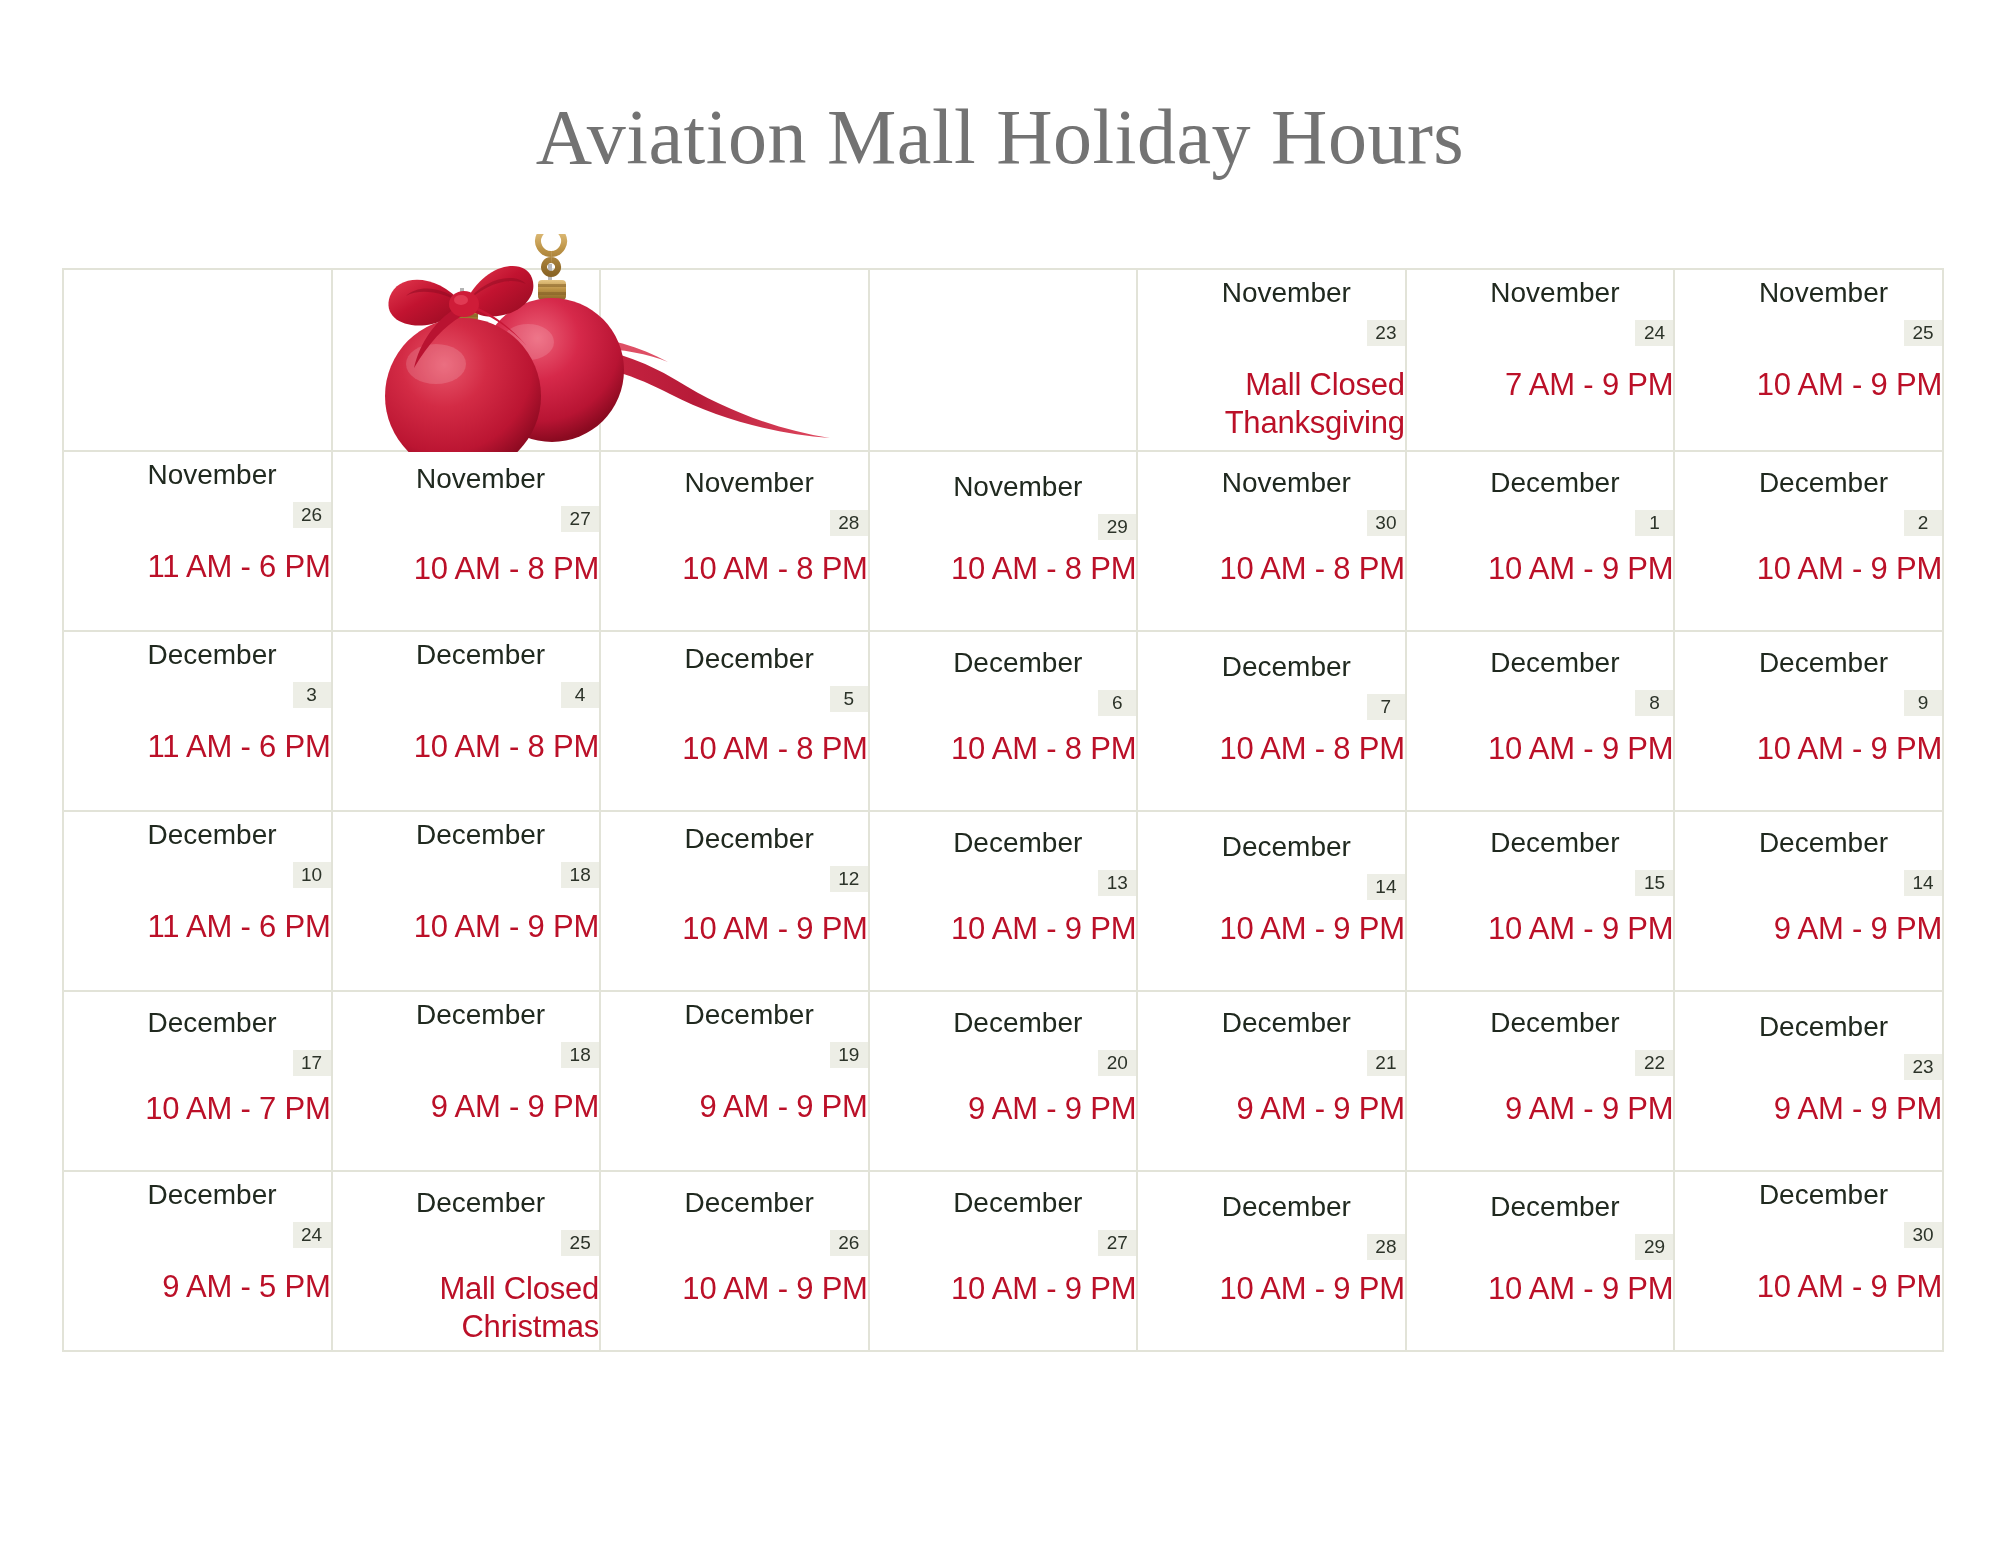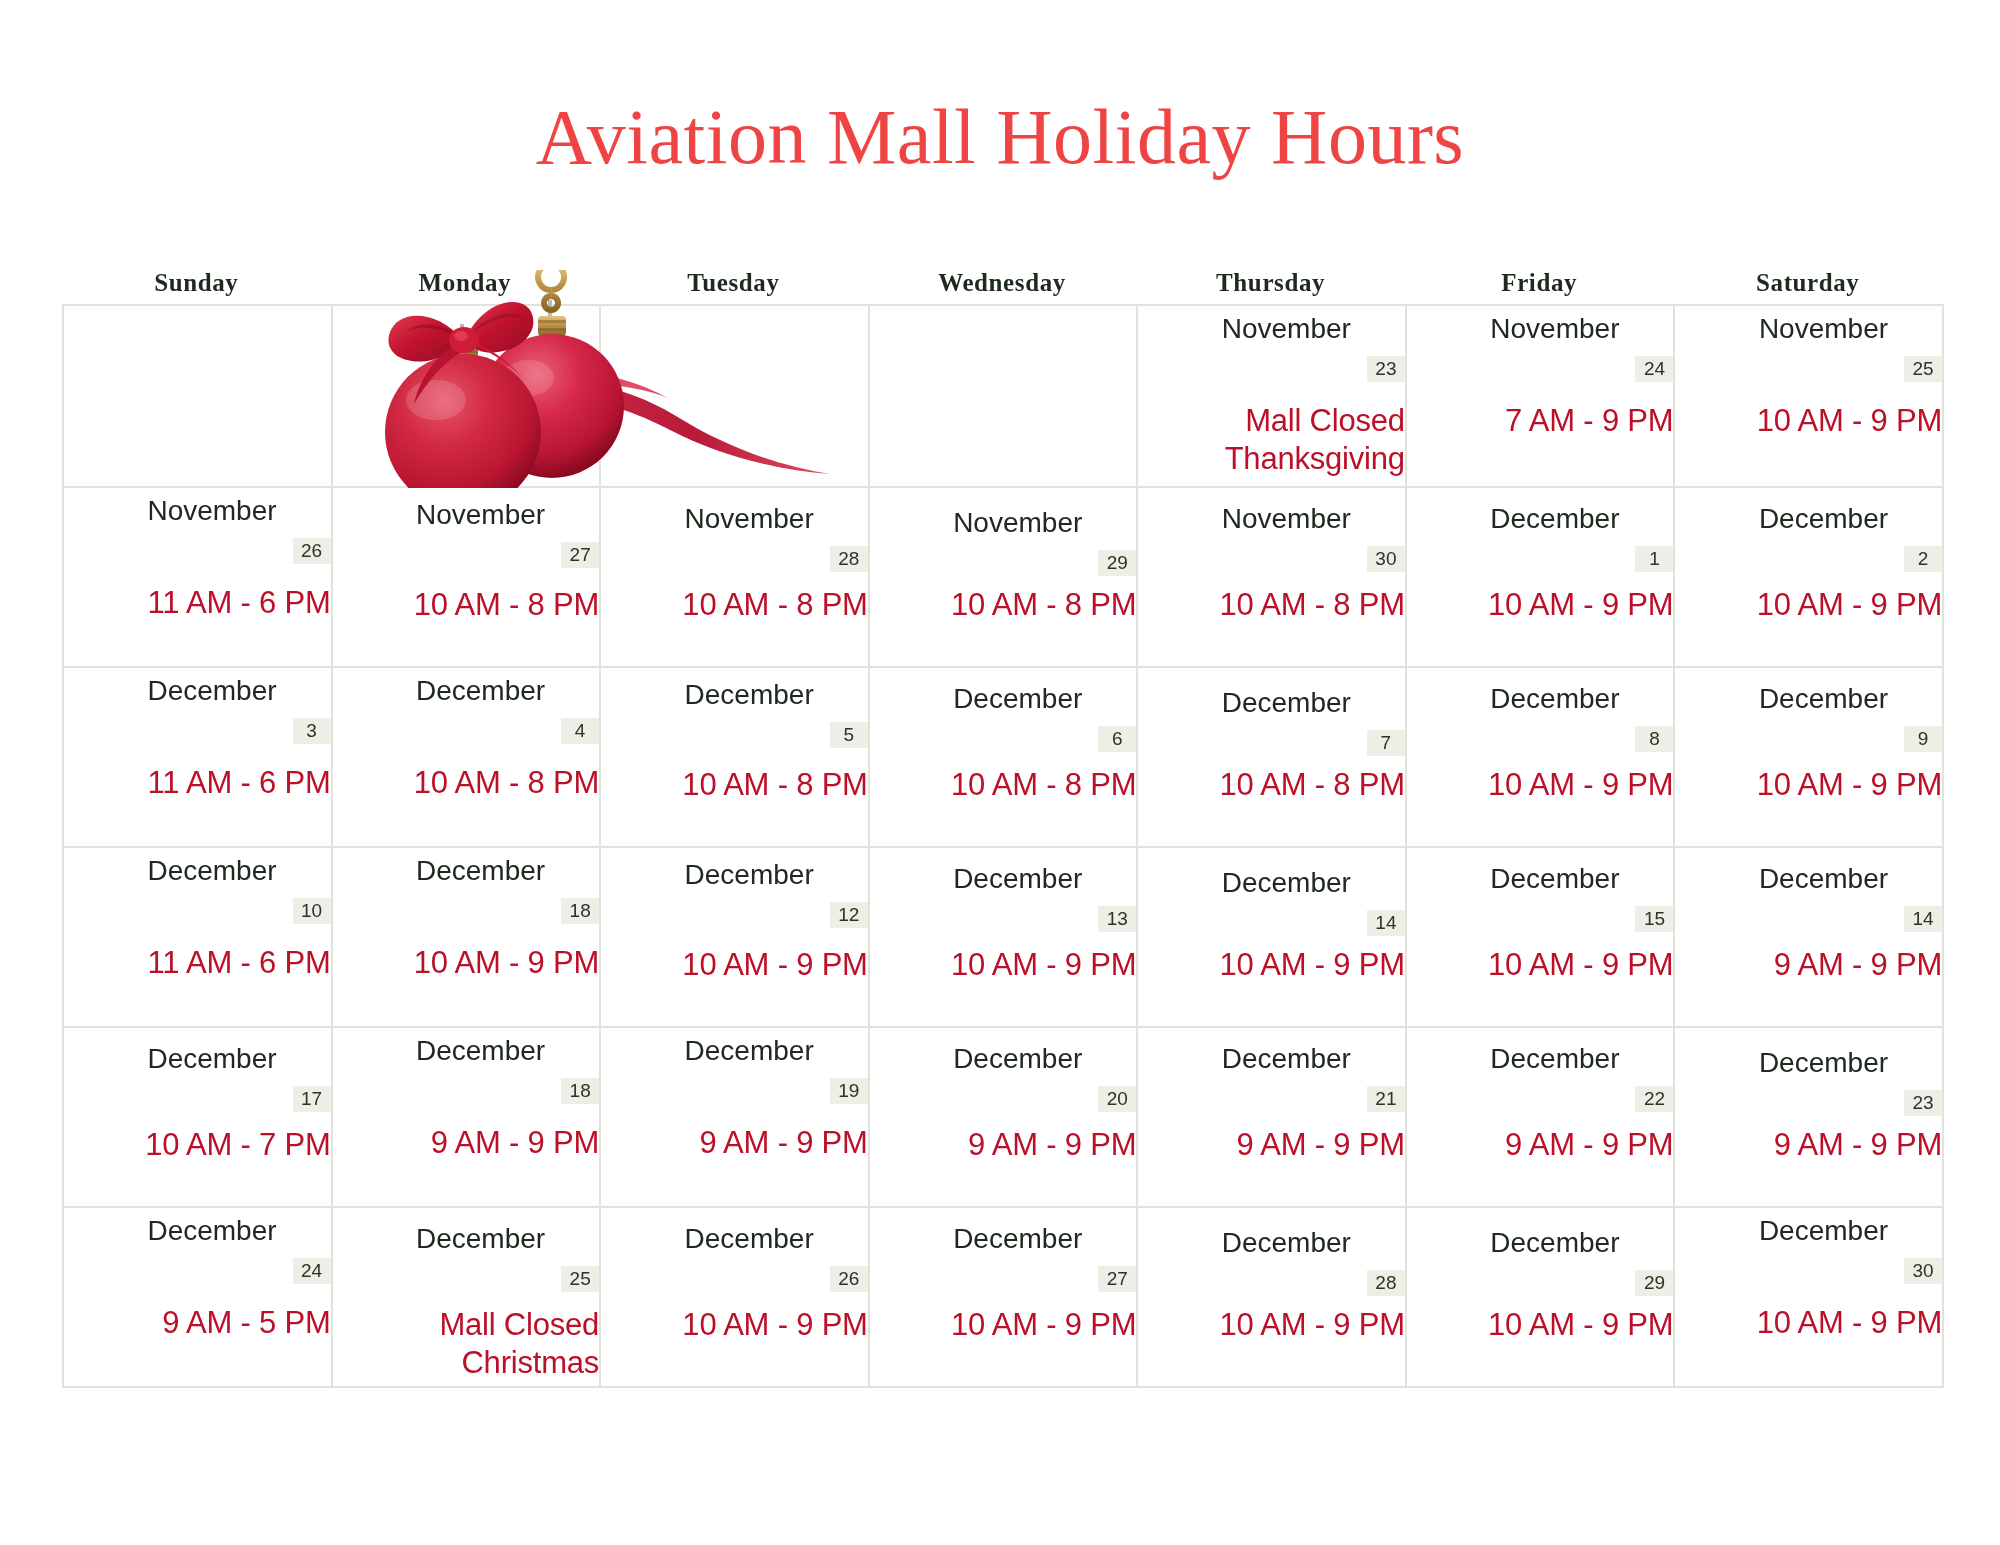--- a/index.html
+++ b/index.html
@@ -13,21 +13,21 @@
 
   
   .title{
     position:absolute;
     top:98px; left:0; width:2000px;
     text-align:center;
     font-family:"Liberation Serif", serif;
     font-size:78px;
     font-weight:400;
     letter-spacing:.5px;
-    color:#ef4444;
+    color:#737373;
     line-height:1;
     white-space:nowrap;
   }
 
   
   .cal{
     position:absolute;
     left:62px; top:268px;
     width:1880px;
   }
@@ -131,29 +131,20 @@
   }
   .ornaments svg{ display:block; }
 </style>
 </head>
 <body>
 
 <div class="title">Aviation Mall Holiday Hours</div>
 
 <div class="cal">
 
-  <div class="dow-row">
-    <div class="dow">Sunday</div>
-    <div class="dow">Monday</div>
-    <div class="dow">Tuesday</div>
-    <div class="dow">Wednesday</div>
-    <div class="dow">Thursday</div>
-    <div class="dow">Friday</div>
-    <div class="dow">Saturday</div>
-  </div>
 
   <div class="grid">
 
     <div class="week">
       <div class="cell"></div>
       <div class="cell"></div>
       <div class="cell"></div>
       <div class="cell"></div>
       <div class="cell j1">
         <div class="cell-head">

